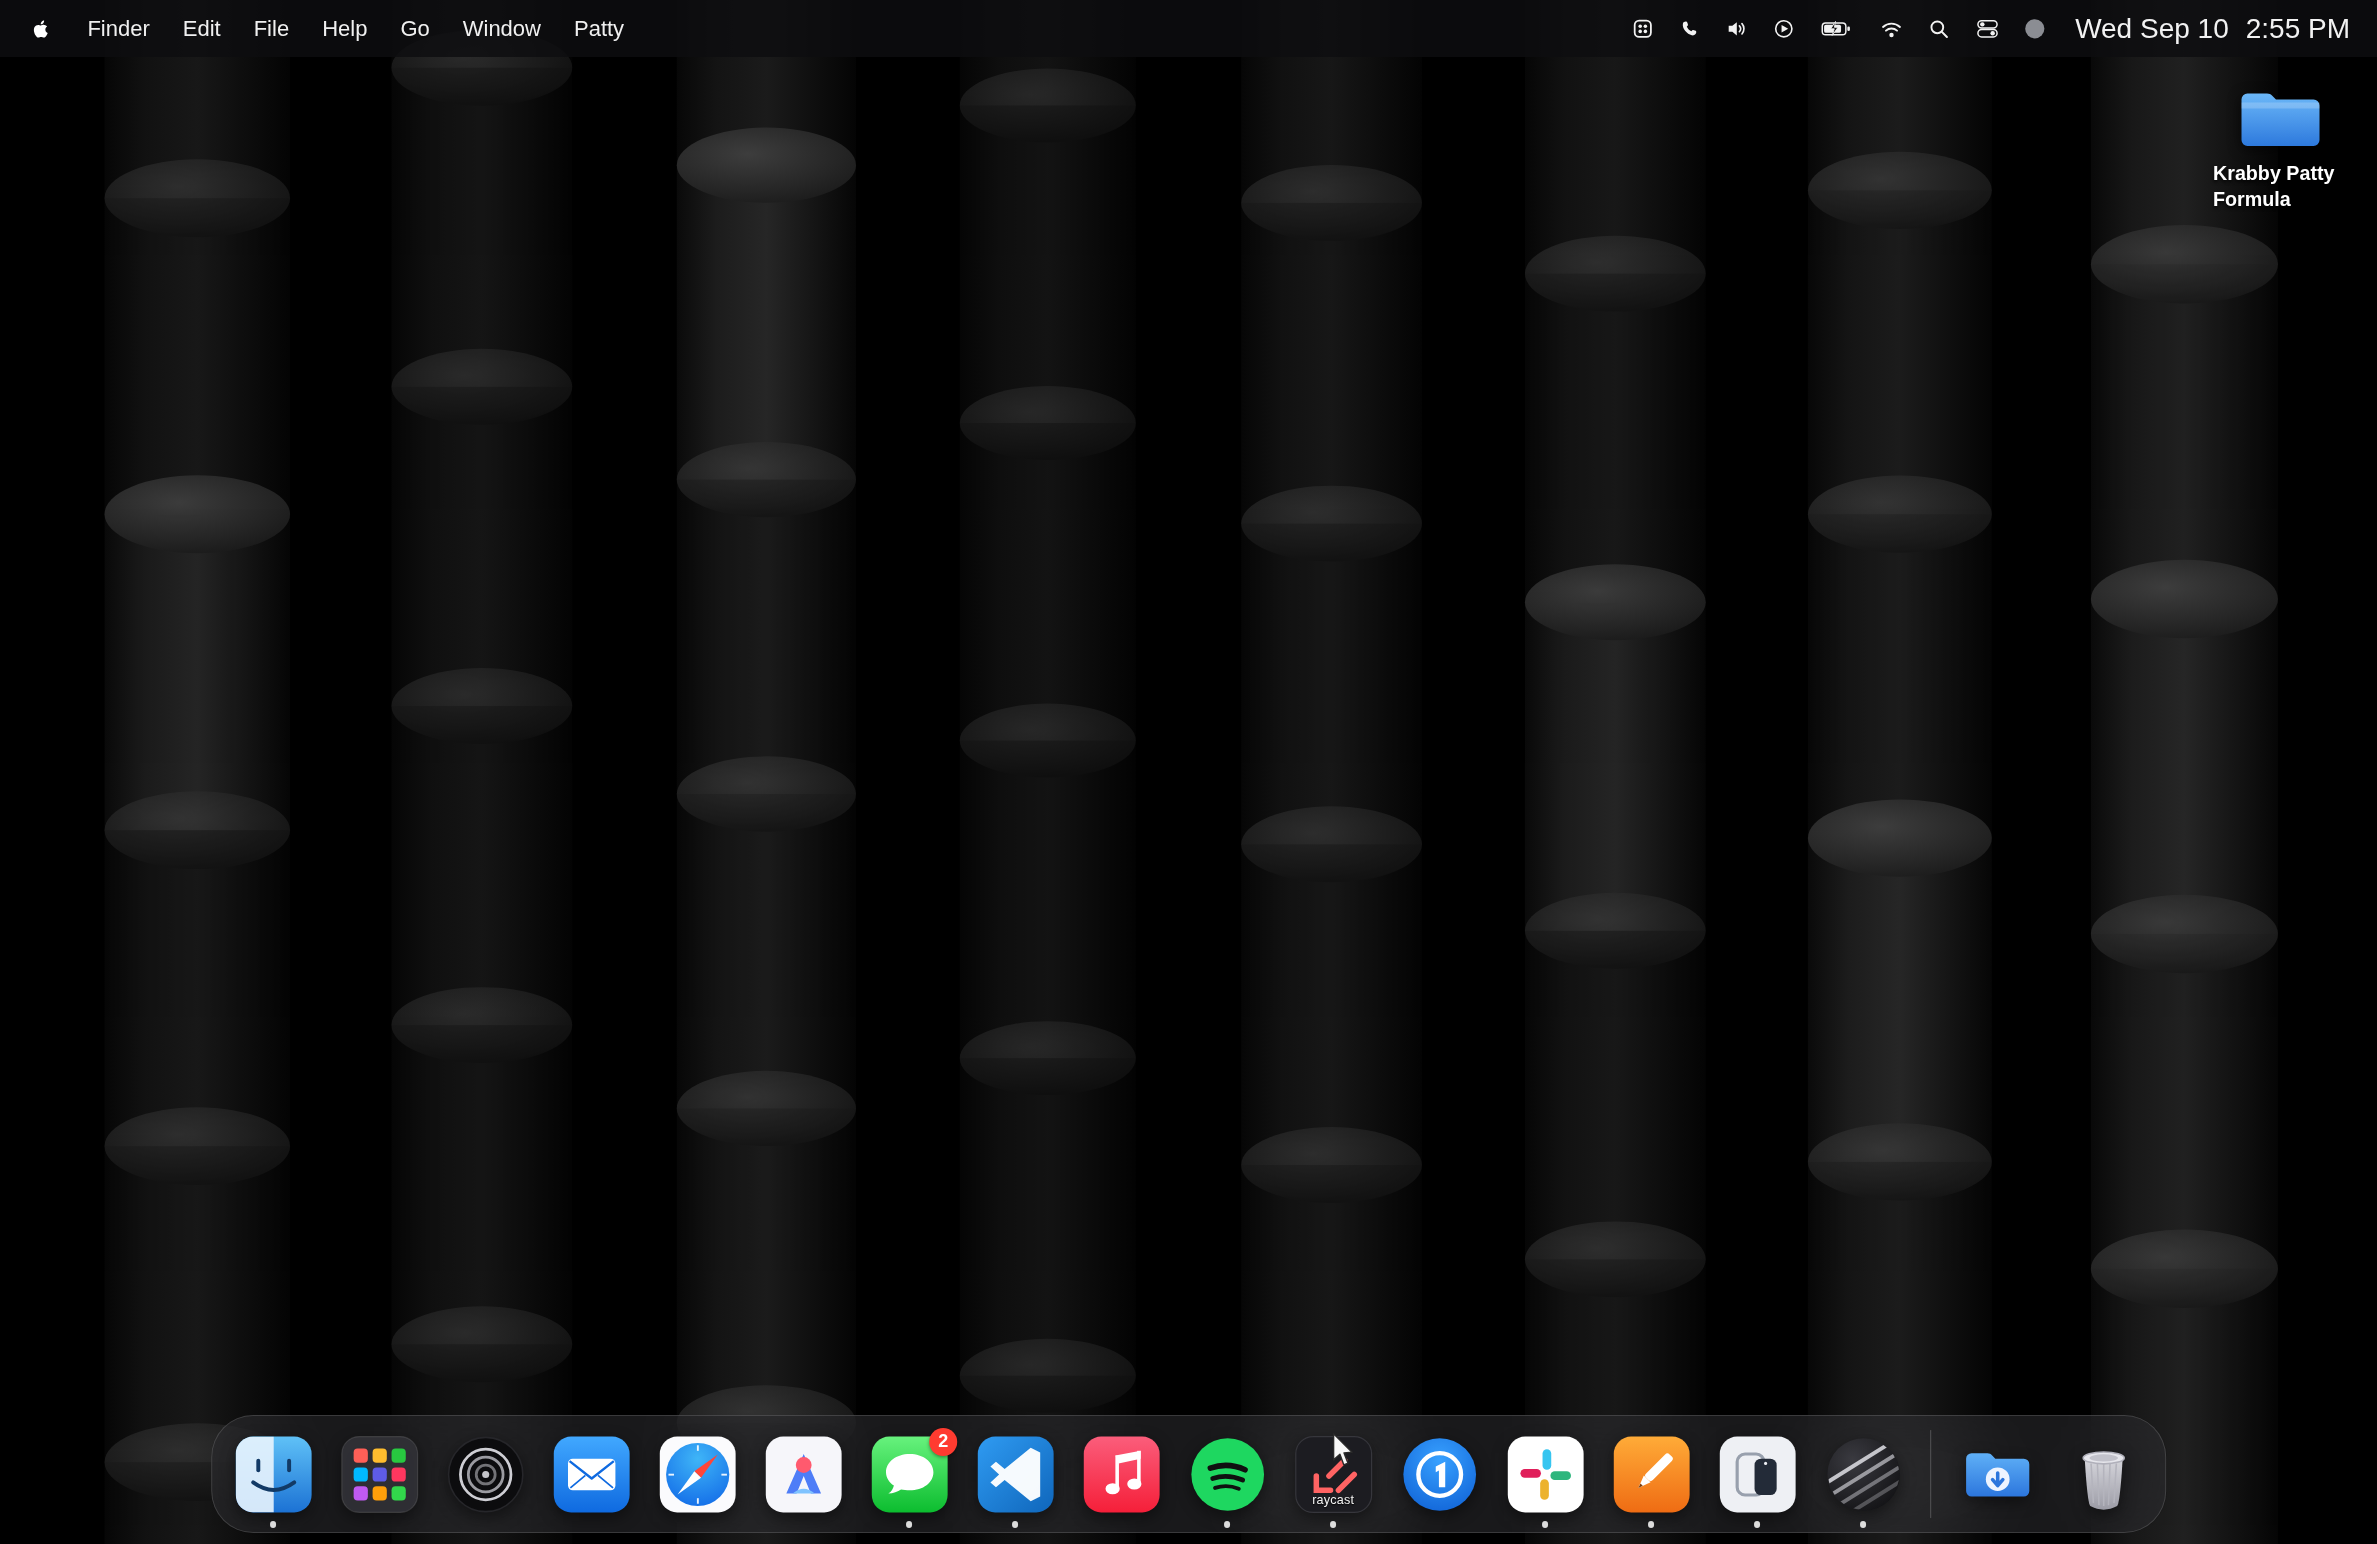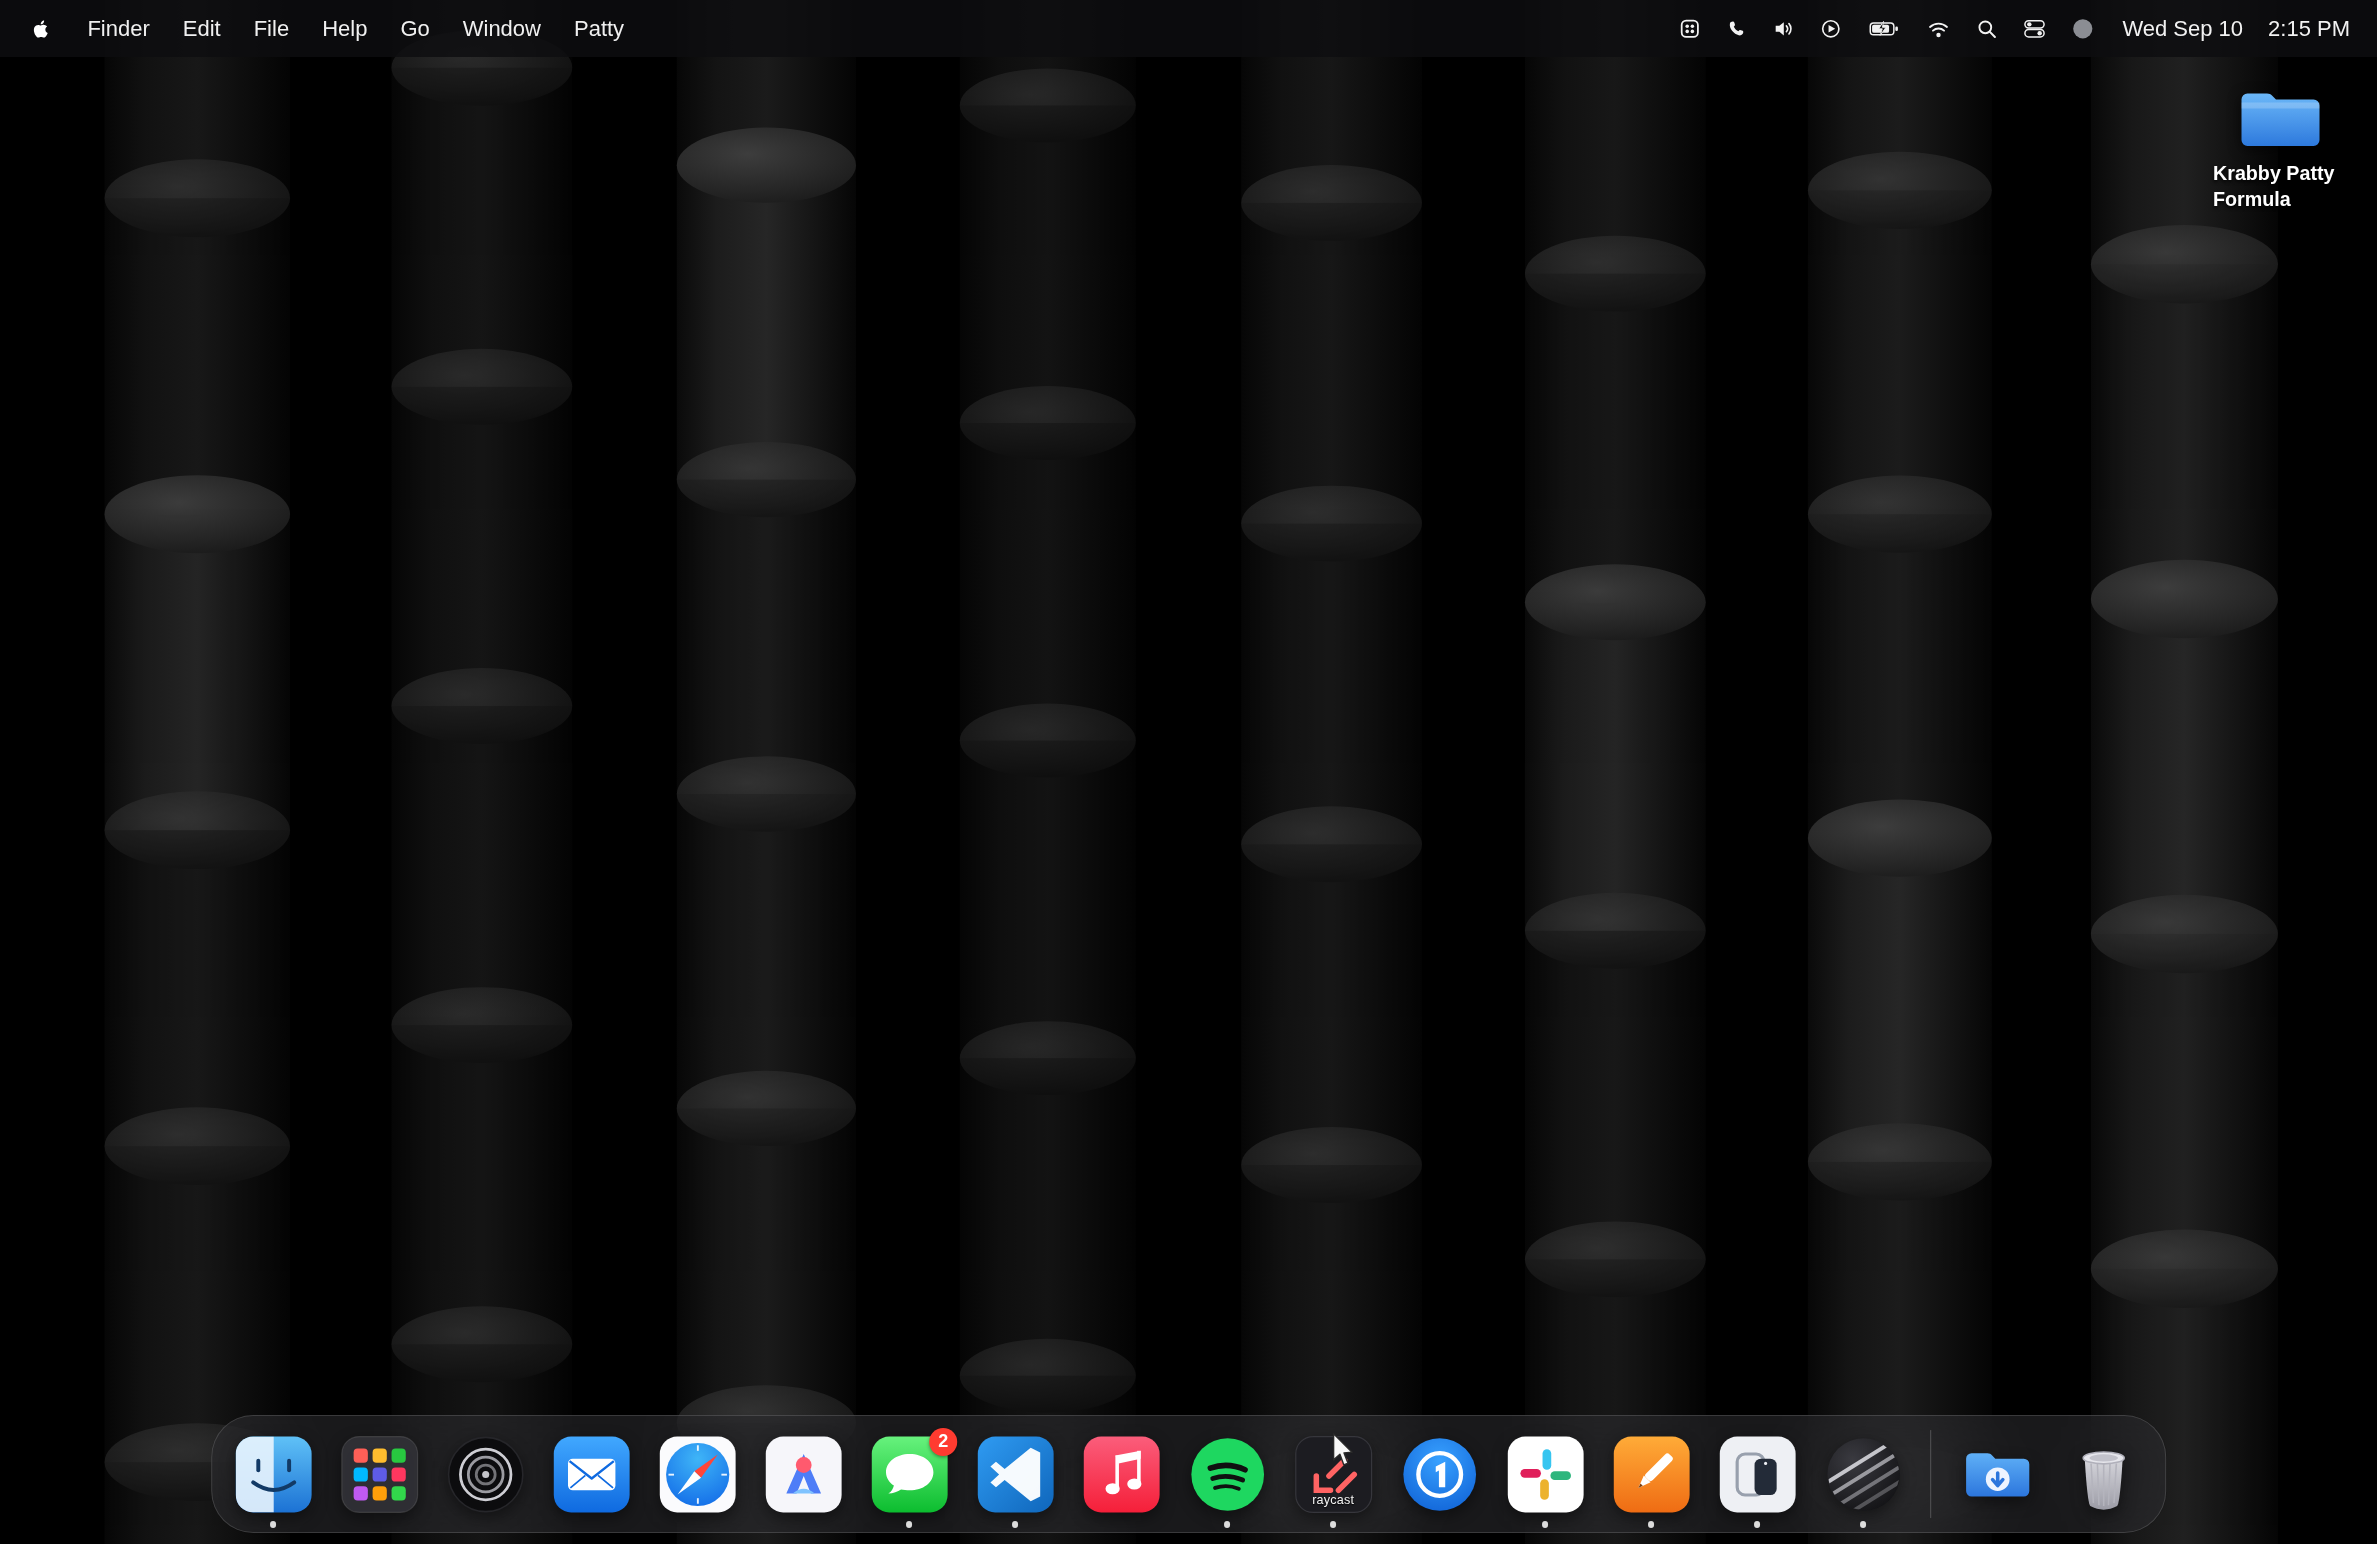--- a/index.html
+++ b/index.html
@@ -23,21 +23,21 @@
   }
   .menu-left { display:flex; align-items:center; }
   .apple-wrap { padding:0 19px 0 6.3px; display:flex; align-items:center; }
   .menu-item {
     padding:0 16.5px; font-size:22px; line-height:57px;
     color:rgba(255,255,255,0.94); white-space:nowrap;
   }
   .app-name { font-weight:400; }
   .menu-right { margin-left:auto; display:flex; align-items:center; gap:23.6px; }
   .status-icon { display:flex; align-items:center; justify-content:center; opacity:.95; }
-  .clock { display:flex; gap:25px; font-size:22px; color:rgba(255,255,255,0.95); white-space:nowrap; padding-left:4.7px; }
+  .clock { display:flex; gap:17px; font-size:28px; color:rgba(255,255,255,0.95); white-space:nowrap; padding-left:4.7px; }
 
   
   .desktop-folder {
     position:absolute; top:80px; left:2211px; width:138px; z-index:5;
     display:flex; flex-direction:column; align-items:center; cursor:default;
   }
   .desktop-folder svg { width:93px; height:75px; filter:drop-shadow(0 3.1px 6.3px rgba(0,0,0,.6)); }
   .folder-label {
     margin-top:6.3px; width:134px; text-align:left;
     font-size:19.7px; font-weight:600; line-height:1.28; color:#fff;
@@ -351,21 +351,21 @@
         <circle cx="23" cy="22" r="3" fill="#fff"></circle>
       </svg>
     </span>
     <span class="status-icon">
       <svg width="23.6" height="23.6" viewBox="0 0 32 32">
           <circle cx="16" cy="16" r="13" fill="#92959b"></circle>
         </svg>
     </span>
     <div class="clock">
       <span>Wed Sep 10</span>
-      <span>2:15 PM</span>
+      <span>2:55 PM</span>
     </div>
   </div>
 </header>
 
 <div class="desktop-folder">
   <svg viewBox="0 0 120 100">
     <defs>
       <linearGradient id="kf-g" x1="0" y1="0" x2="0" y2="1">
         <stop offset="0" stop-color="#6cb8f8"></stop>
           <stop offset="1" stop-color="#2d79dd"></stop>

